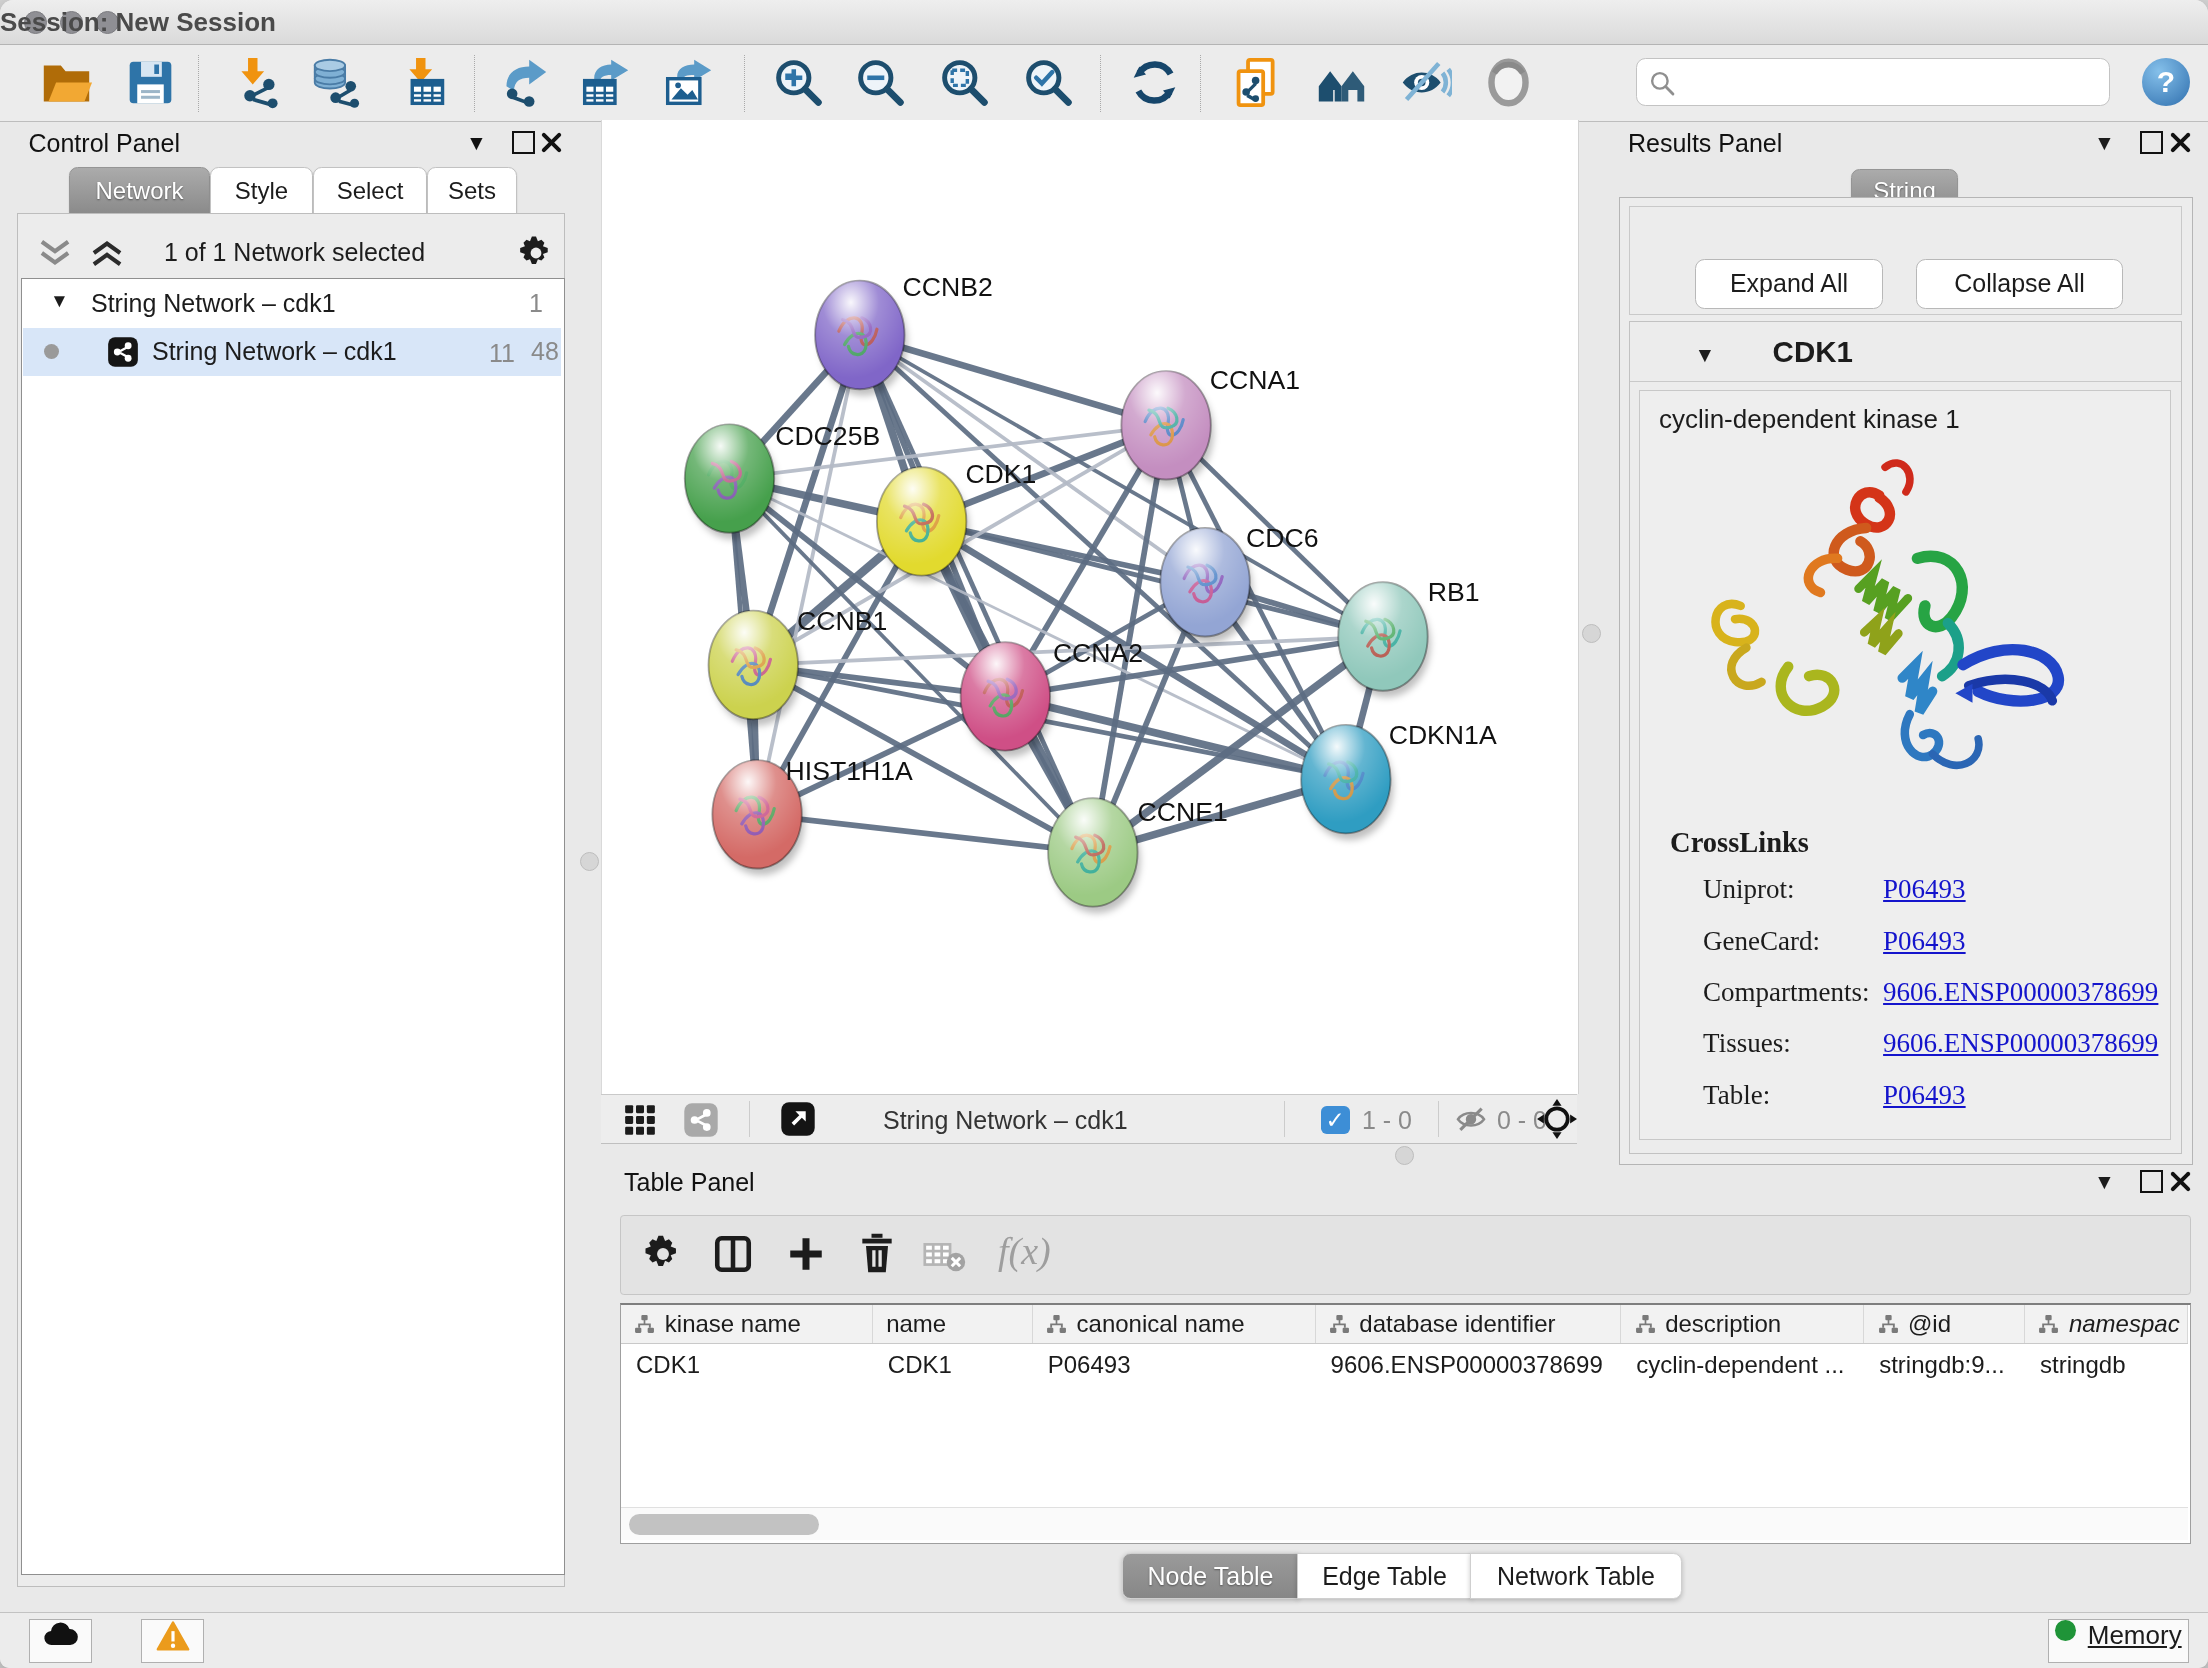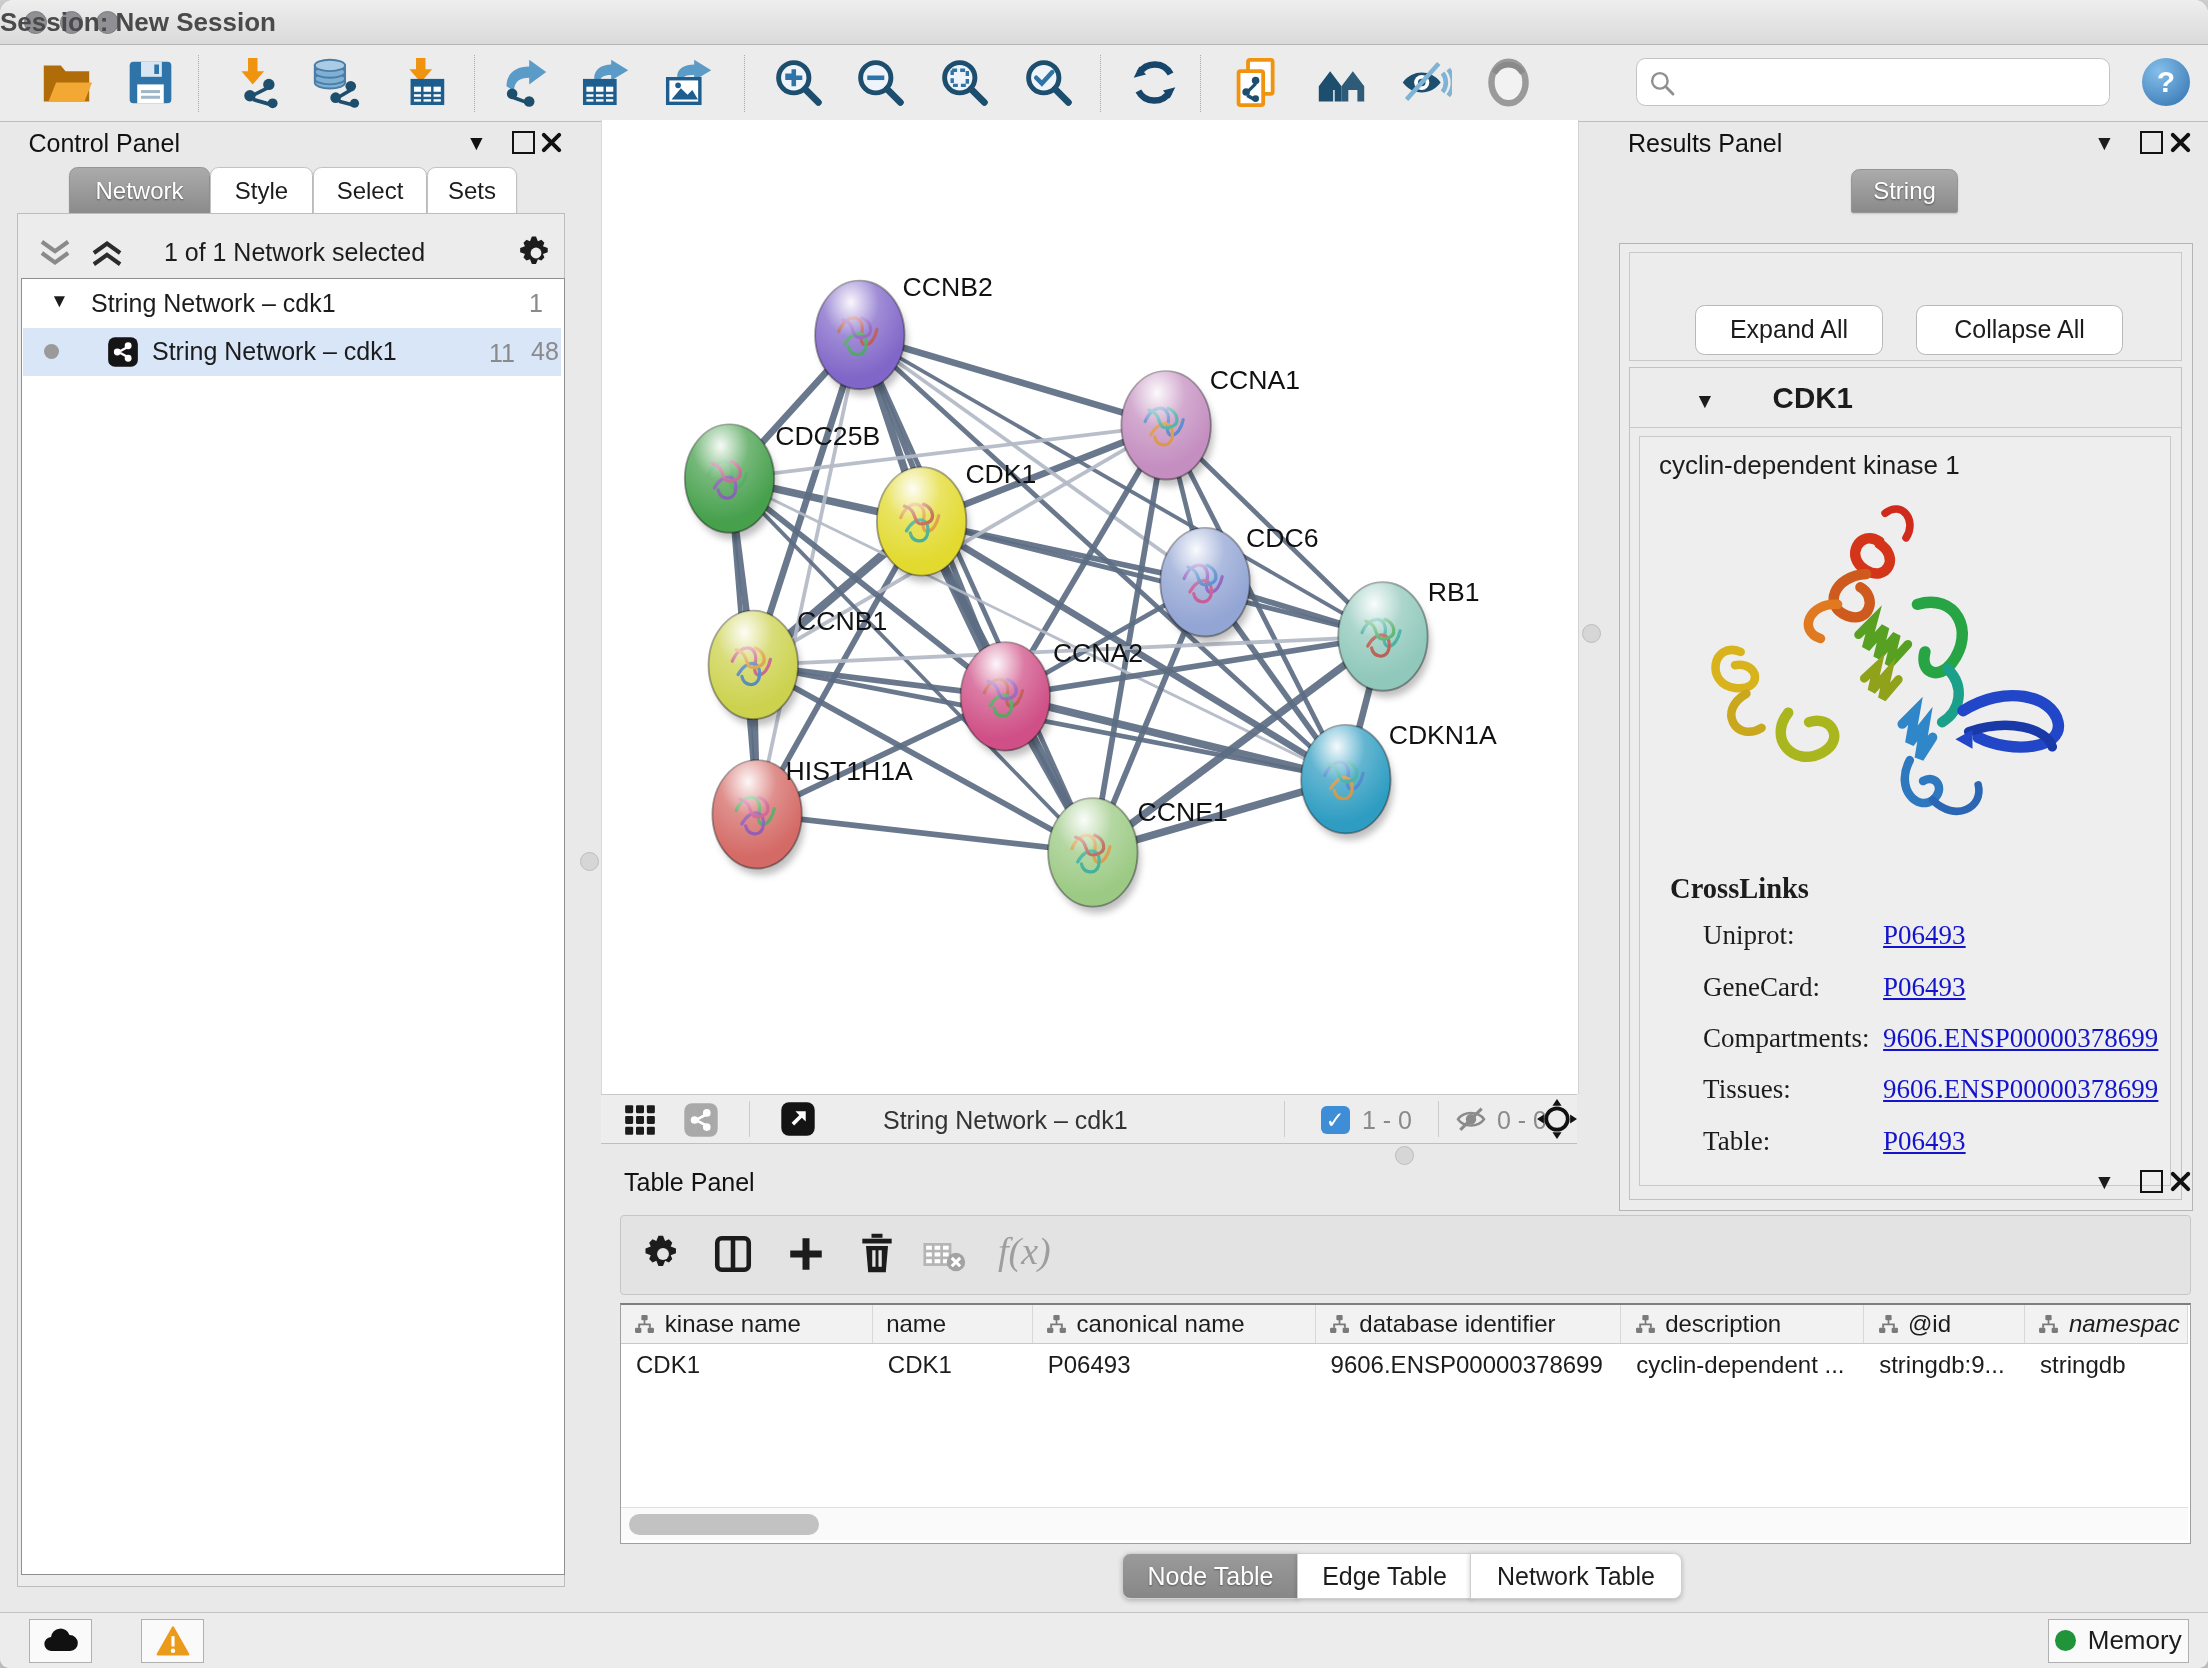--- a/index.html
+++ b/index.html
@@ -28,41 +28,41 @@
   .treebox{position:absolute;left:21px;top:278px;width:542px;height:1295px;background:#fff;border:1px solid #8f8f8f;}
   .trow{position:absolute;left:1px;width:538px;height:48px;font-size:25px;}
   .gray{color:#8a8a8a;}
   
   .canvas{position:absolute;left:601px;top:120px;width:976px;height:974px;background:#fff;border-right:1px solid #d2d2d2;border-left:1px solid #d9d9d9;}
   .navbar{position:absolute;left:601px;top:1094px;width:976px;height:48px;background:#ededed;border-top:1px solid #c9c9c9;border-bottom:1px solid #bfbfbf;}
   .nsep{position:absolute;top:5.7px;height:36px;border-left:1px solid #cccccc;}
   .checkbox{position:absolute;left:720px;top:10.5px;width:28.5px;height:28.5px;background:#3d8ed6;border-radius:5.7px;color:#fff;font-size:23px;line-height:28.5px;text-align:center;cursor:pointer;}
   .handle{position:absolute;width:17px;height:17px;border-radius:50%;background:#d6d6d6;border:1px solid #bdbdbd;cursor:pointer;}
   
-  .rpanel{position:absolute;left:1619px;top:197px;width:572px;height:966px;background:#ececec;border:1px solid #b5b5b5;margin-top:46px;}
+  .rpanel{position:absolute;left:1619px;top:197px;width:572px;height:966px;background:#ececec;border:1px solid #b5b5b5;}
   .rbtn{position:absolute;top:61px;height:48px;background:#fff;border:1px solid #b8b8b8;border-radius:9.5px;font-size:25px;text-align:center;line-height:46px;cursor:pointer;}
   .sectionbox{position:absolute;left:8.6px;top:123px;width:551px;height:831px;border:1px solid #c2c2c2;background:#ececec;}
   .innerbox{position:absolute;left:9.5px;top:68px;width:530px;height:748px;background:#eeeeee;border:1px solid #c8c8c8;}
   .serif{font-family:"Liberation Serif",serif;}
   .xl-label{position:absolute;left:63px;font-size:27px;}
   .xl-value{position:absolute;left:243px;font-size:27px;color:#1414cc;text-decoration:underline;cursor:pointer;}
   
   .tpbar{position:absolute;left:620px;top:1215px;width:1569px;height:78px;background:#e3e3e3;border:1px solid #c6c6c6;border-radius:3.8px;}
   .tbox{position:absolute;left:620px;top:1303px;width:1569px;height:238px;background:#fff;border:1px solid #9f9f9f;border-top:2.9px solid #7e7e7e;}
   .thead{position:absolute;left:0;top:0;height:38px;width:1567px;background:#f2f2f2;border-bottom:1px solid #c9c9c9;display:flex;}
   .th{display:flex;align-items:center;gap:9.5px;padding-left:13.3px;font-size:24px;border-right:1px solid #d8d8d8;box-sizing:border-box;overflow:hidden;white-space:nowrap;}
   .tr{position:absolute;left:0;top:39px;height:42px;width:1567px;display:flex;}
   .td{padding-left:15px;font-size:24px;line-height:42px;box-sizing:border-box;overflow:hidden;white-space:nowrap;}
   .hscroll{position:absolute;left:0px;top:202px;width:1567px;height:32px;background:#fafafa;border-top:1px solid #e0e0e0;}
   .hthumb{position:absolute;left:7.6px;top:5.7px;width:190px;height:21px;border-radius:10.5px;background:#c2c2c2;cursor:pointer;}
   .btab{position:absolute;top:1553px;height:44px;background:#fff;border:1px solid #cfcfcf;font-size:25px;text-align:center;line-height:44px;cursor:pointer;box-shadow:0 1.9px 4.8px rgba(0,0,0,.22);}
   .btab.sel{background:linear-gradient(#9a9a9a,#878787);color:#fff;text-shadow:0 1px 1.9px rgba(0,0,0,.4);}
   
   .statusbar{position:absolute;left:0;top:1612px;width:2208px;height:56px;background:#ececec;border-top:1px solid #c2c2c2;}
-  .sbtn{position:absolute;top:5.7px;height:42px;background:#fafafa;border:1.9px solid #b0b0b0;display:flex;align-items:center;justify-content:center;cursor:pointer;}
+  .sbtn{position:absolute;top:5.7px;height:42px;background:#fafafa;border:1.9px solid #b0b0b0;display:flex;align-items:flex-start;justify-content:center;cursor:pointer;text-decoration:underline;}
 </style>
 </head>
 <body>
 
 <div class="window">
 
   <div class="titlebar">
     <div class="tl" style="left:24px"></div>
     <div class="tl" style="left:60px"></div>
     <div class="tl" style="left:96px"></div>

